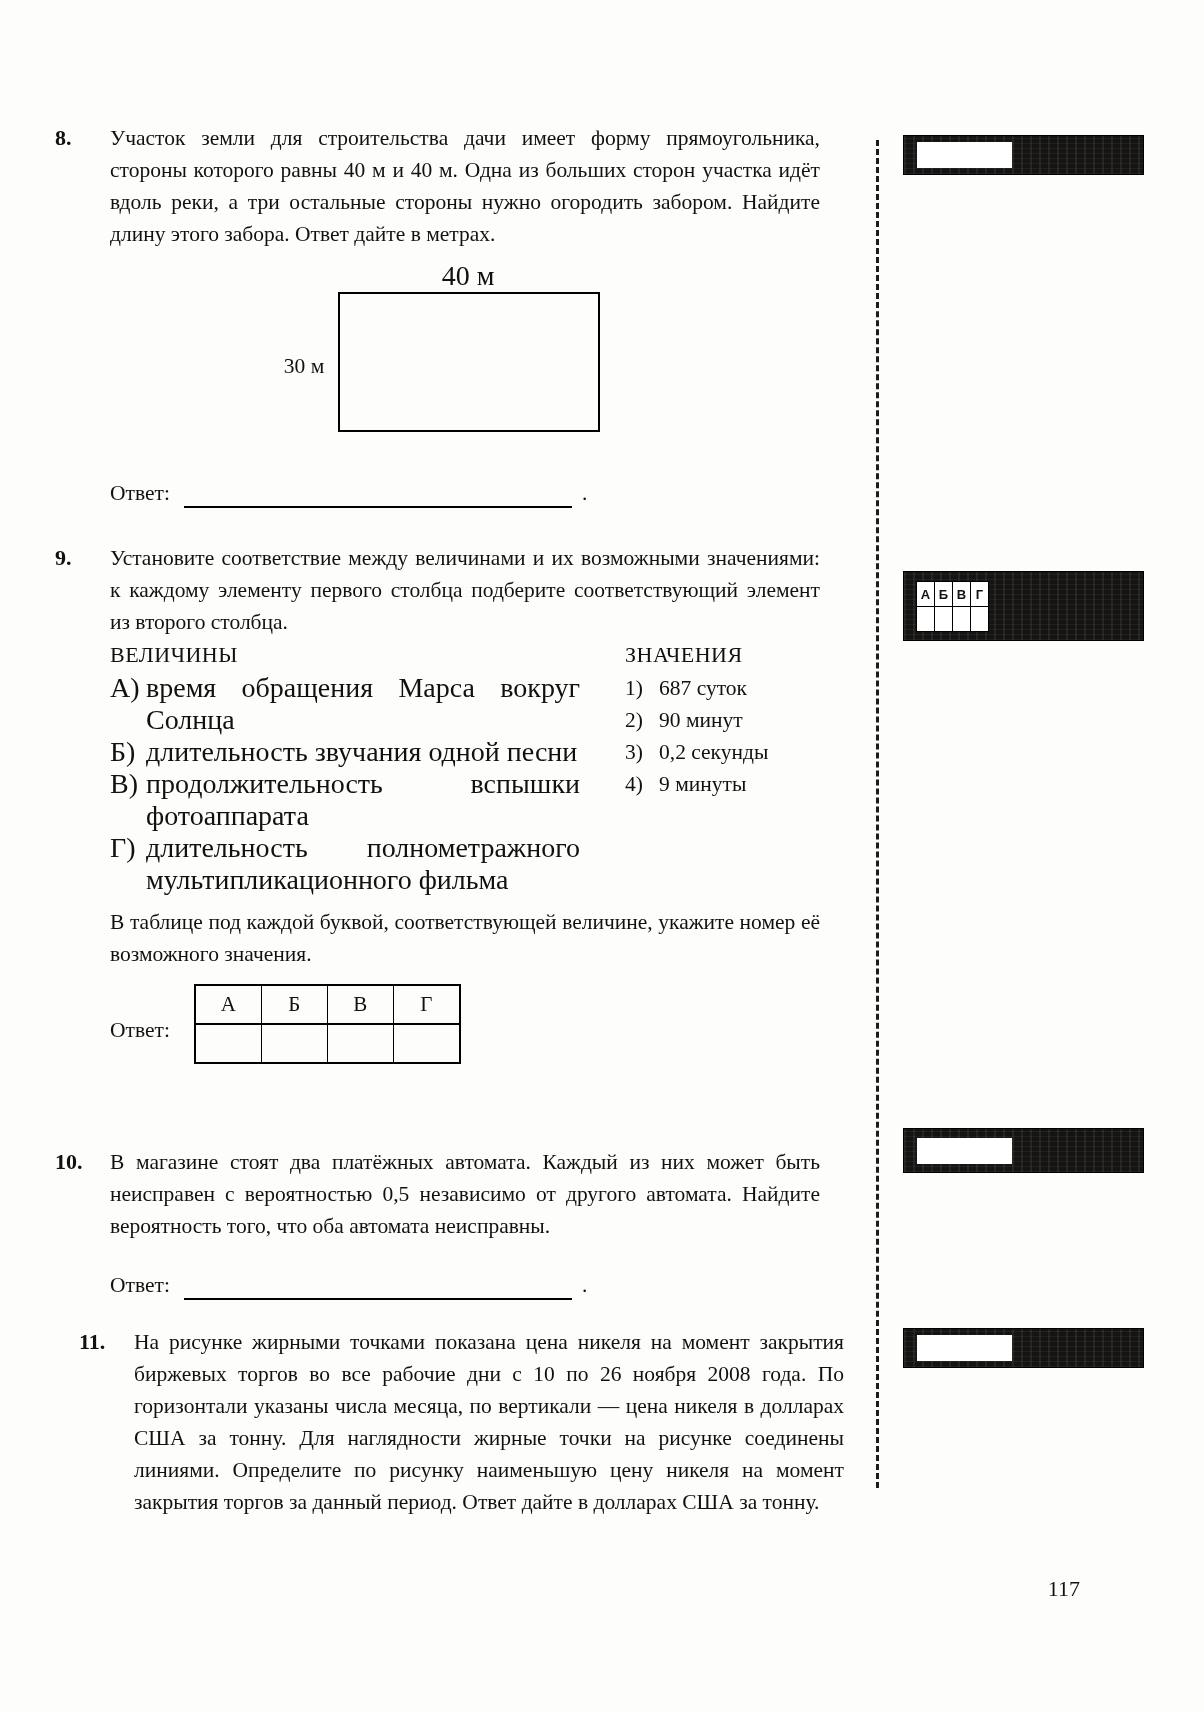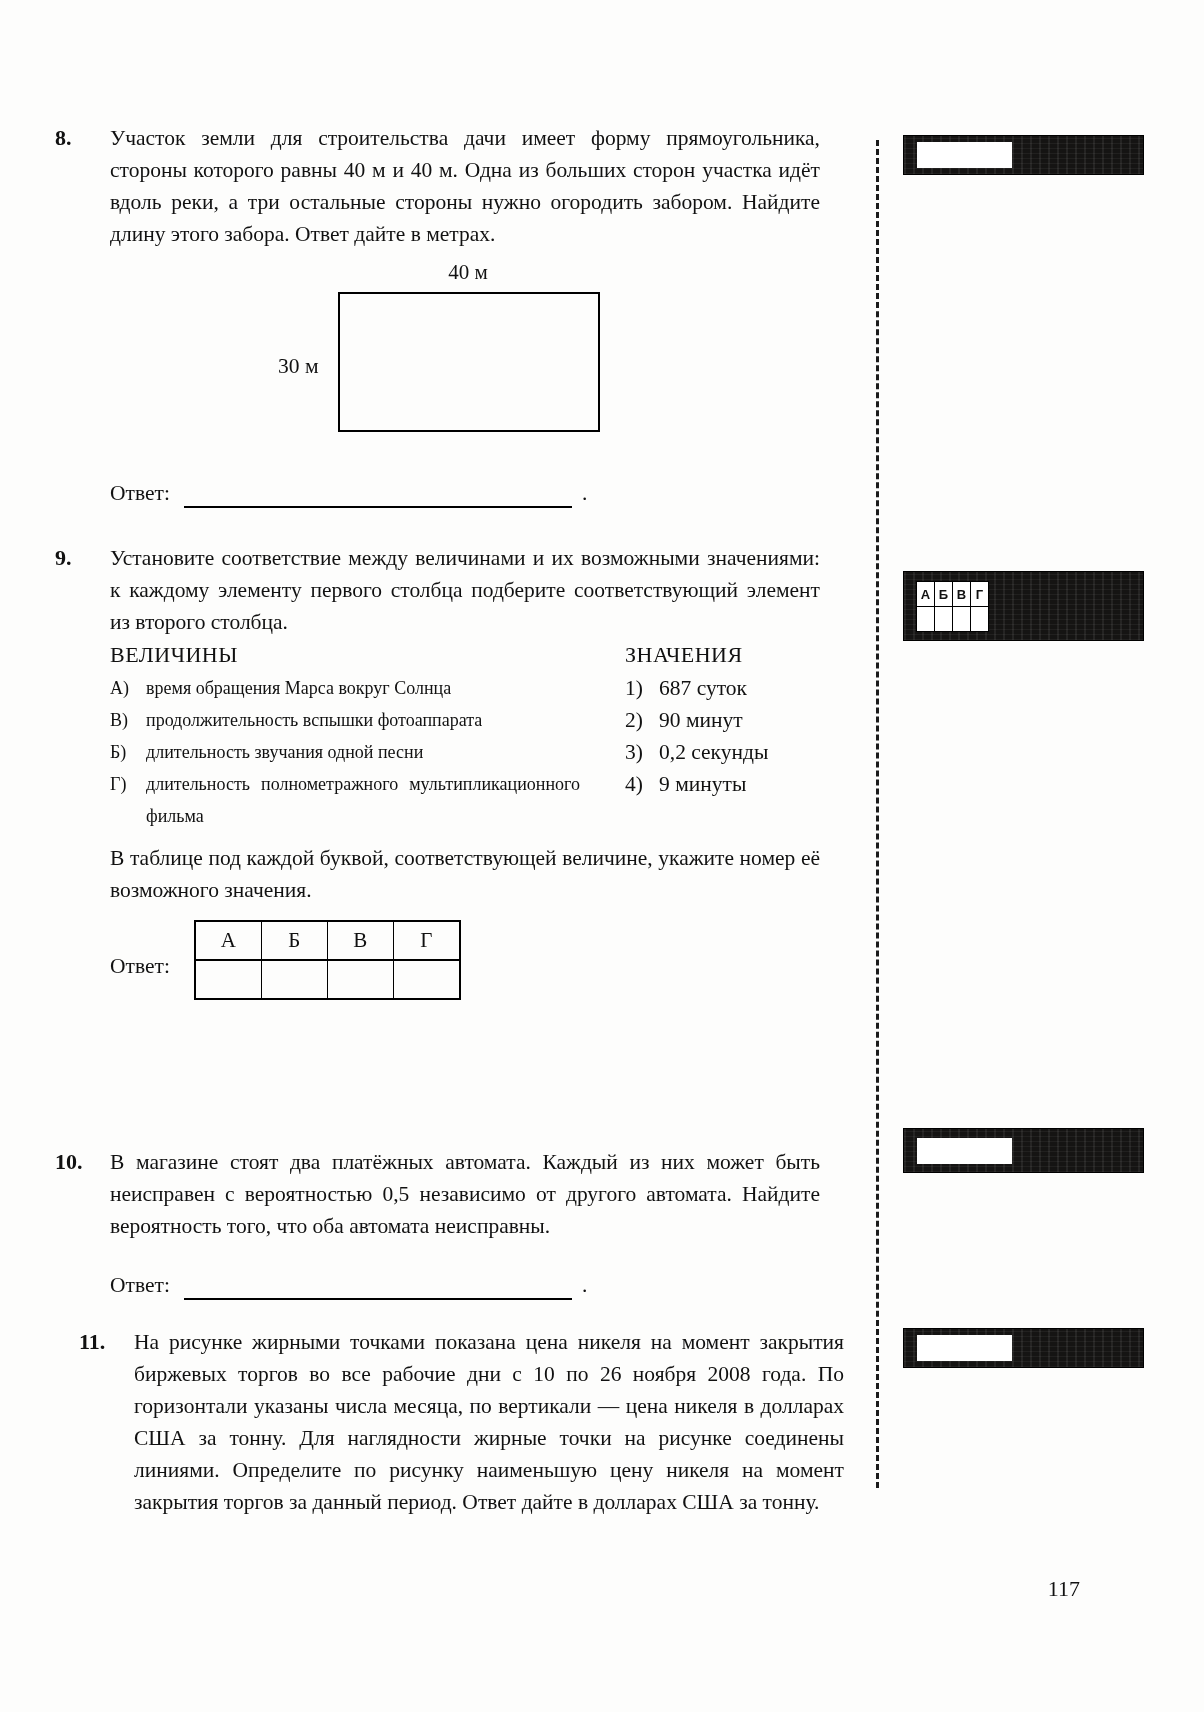--- a/index.html
+++ b/index.html
@@ -17,35 +17,35 @@
   .pbody{flex:1 1 auto;width:710px;}
   .ptext{font-size:21.5px;line-height:32px;text-align:justify;}
   #p8{top:122px;}
   #p9{top:542px;}
   #p10{top:1146px;}
   #p11{top:1326px;margin-left:24px;}
 
   
   .figure{position:relative;height:190px;margin-top:16px;}
   .fig-rect{position:absolute;left:228px;top:26px;width:258px;height:136px;border:2px solid #000;}
-  .fig-top-label{position:absolute;left:228px;top:-6px;width:260px;text-align:center;font-size:21px;}
-  .fig-left-label{position:absolute;left:168px;top:88px;width:52px;text-align:left;font-size:21.5px;}
+  .fig-top-label{position:absolute;left:228px;top:-6px;width:260px;text-align:center;font-size:28px;}
+  .fig-left-label{position:absolute;left:168px;top:88px;width:52px;text-align:center;font-size:21.5px;}
 
   
   .answer-line{display:flex;align-items:flex-end;margin-top:22px;font-size:21.5px;line-height:30px;}
   .answer-line .lbl{flex:0 0 auto;}
   .answer-line .blank{flex:0 0 auto;width:388px;margin-left:14px;border-bottom:2px solid #000;height:26px;}
   .answer-line .dot{margin-left:10px;}
 
   
   .cols{display:flex;}
   .colL{flex:0 0 470px;}
   .colR{margin-left:45px;flex:0 0 180px;}
   .colhead{font-size:22px;line-height:34px;letter-spacing:.5px;}
-  .mitem{font-size:18px;line-height:32px;text-align:justify;padding-left:36px;}
+  .mitem{font-size:28px;line-height:32px;text-align:justify;padding-left:36px;}
   .mitem .let{display:inline-block;width:36px;margin-left:-36px;}
   .vitem{font-size:21.5px;line-height:32px;display:flex;}
   .vitem .vn{flex:0 0 34px;}
 
   .note{font-size:21.5px;line-height:32px;text-align:justify;margin-top:10px;}
 
   
   .tbl-row{display:flex;align-items:center;margin-top:14px;}
   .tbl-row .lbl{font-size:21.5px;margin-right:12px;position:relative;top:6px;}
   table.ans{border-collapse:collapse;margin-left:12px;}
@@ -103,24 +103,24 @@
     <div class="pnum">9.</div>
     <div class="pbody">
       <div class="ptext">Установите соответствие между величинами и их возможными значениями: к каждому элементу первого столбца подберите соответствующий элемент из второго столбца.</div>
       <div class="cols">
         <div class="colL">
           <div class="colhead">ВЕЛИЧИНЫ</div>
           <div class="mitem">
             <span class="let">А)</span><span>время обращения Марса вокруг Солнца</span>
           </div>
           <div class="mitem">
+            <span class="let">Б)</span><span>длительность звучания одной песни</span>
+          </div>
+          <div class="mitem">
             <span class="let">В)</span><span>продолжительность вспышки фотоаппарата</span>
-          </div>
-          <div class="mitem">
-            <span class="let">Б)</span><span>длительность звучания одной песни</span>
           </div>
           <div class="mitem">
             <span class="let">Г)</span><span>длительность полнометражного мультипликационного фильма</span>
           </div>
         </div>
         <div class="colR">
           <div class="colhead">ЗНАЧЕНИЯ</div>
           <div class="vitem">
             <span class="vn">1)</span>
               <span>687 суток</span>

